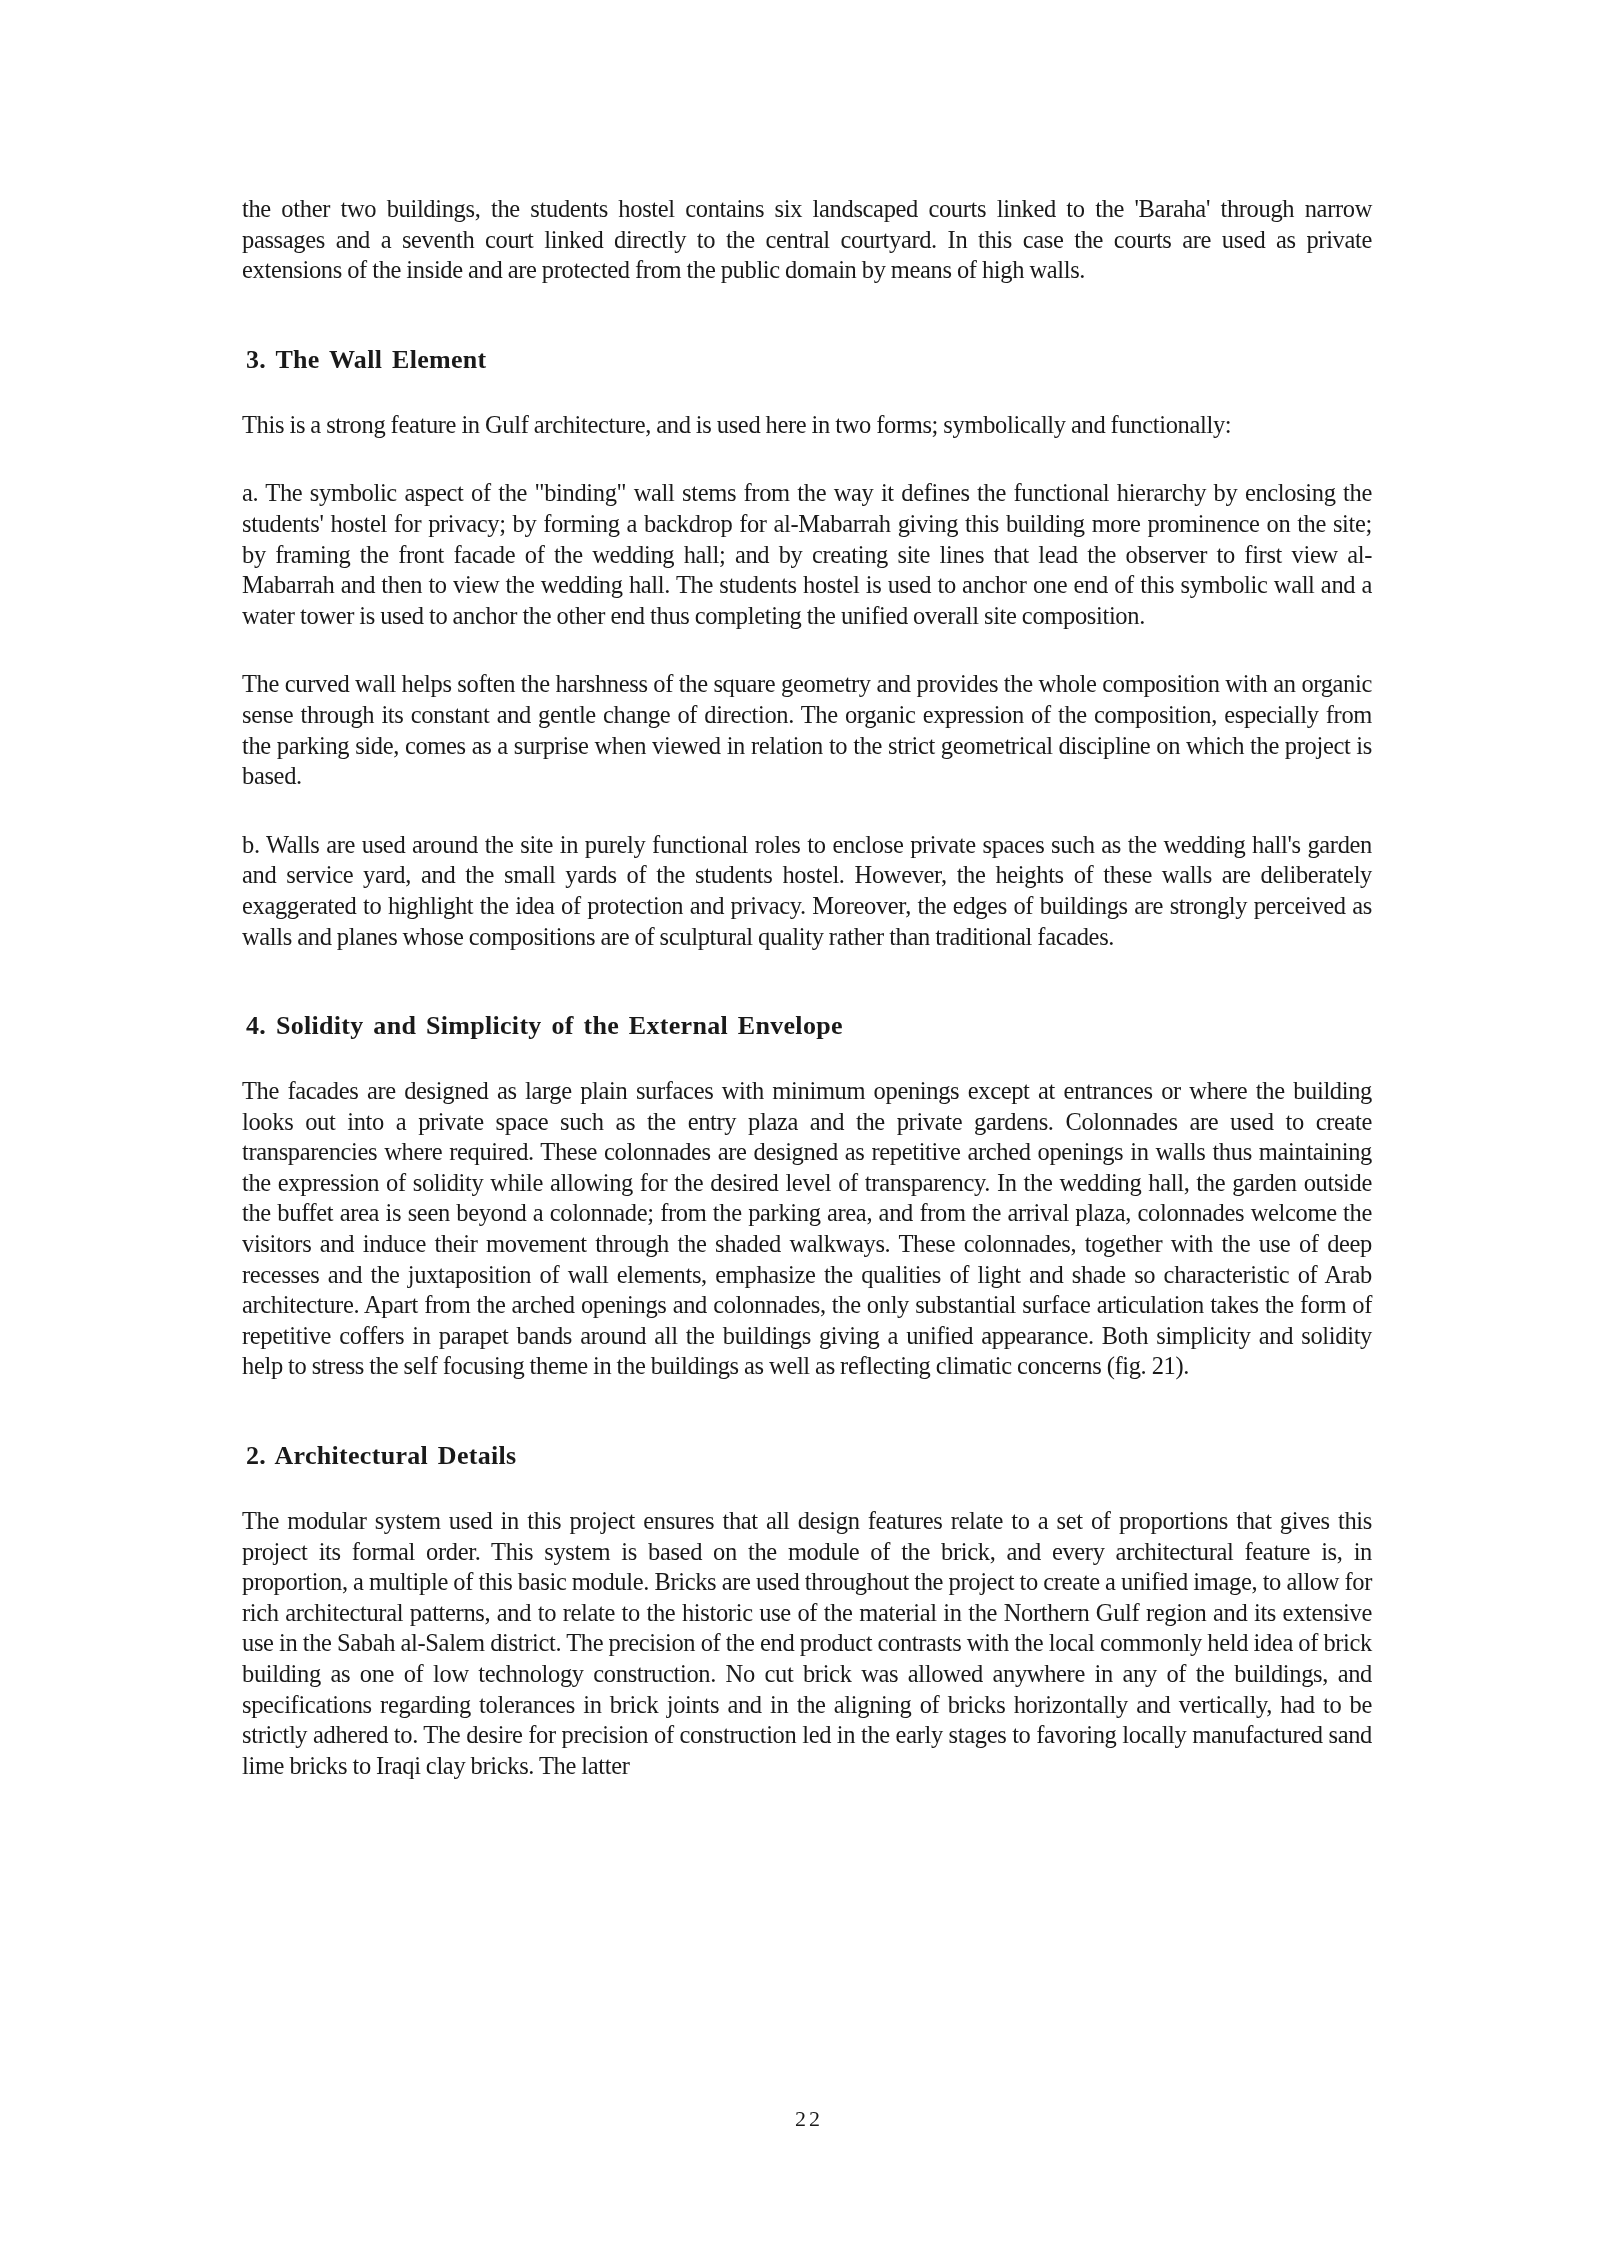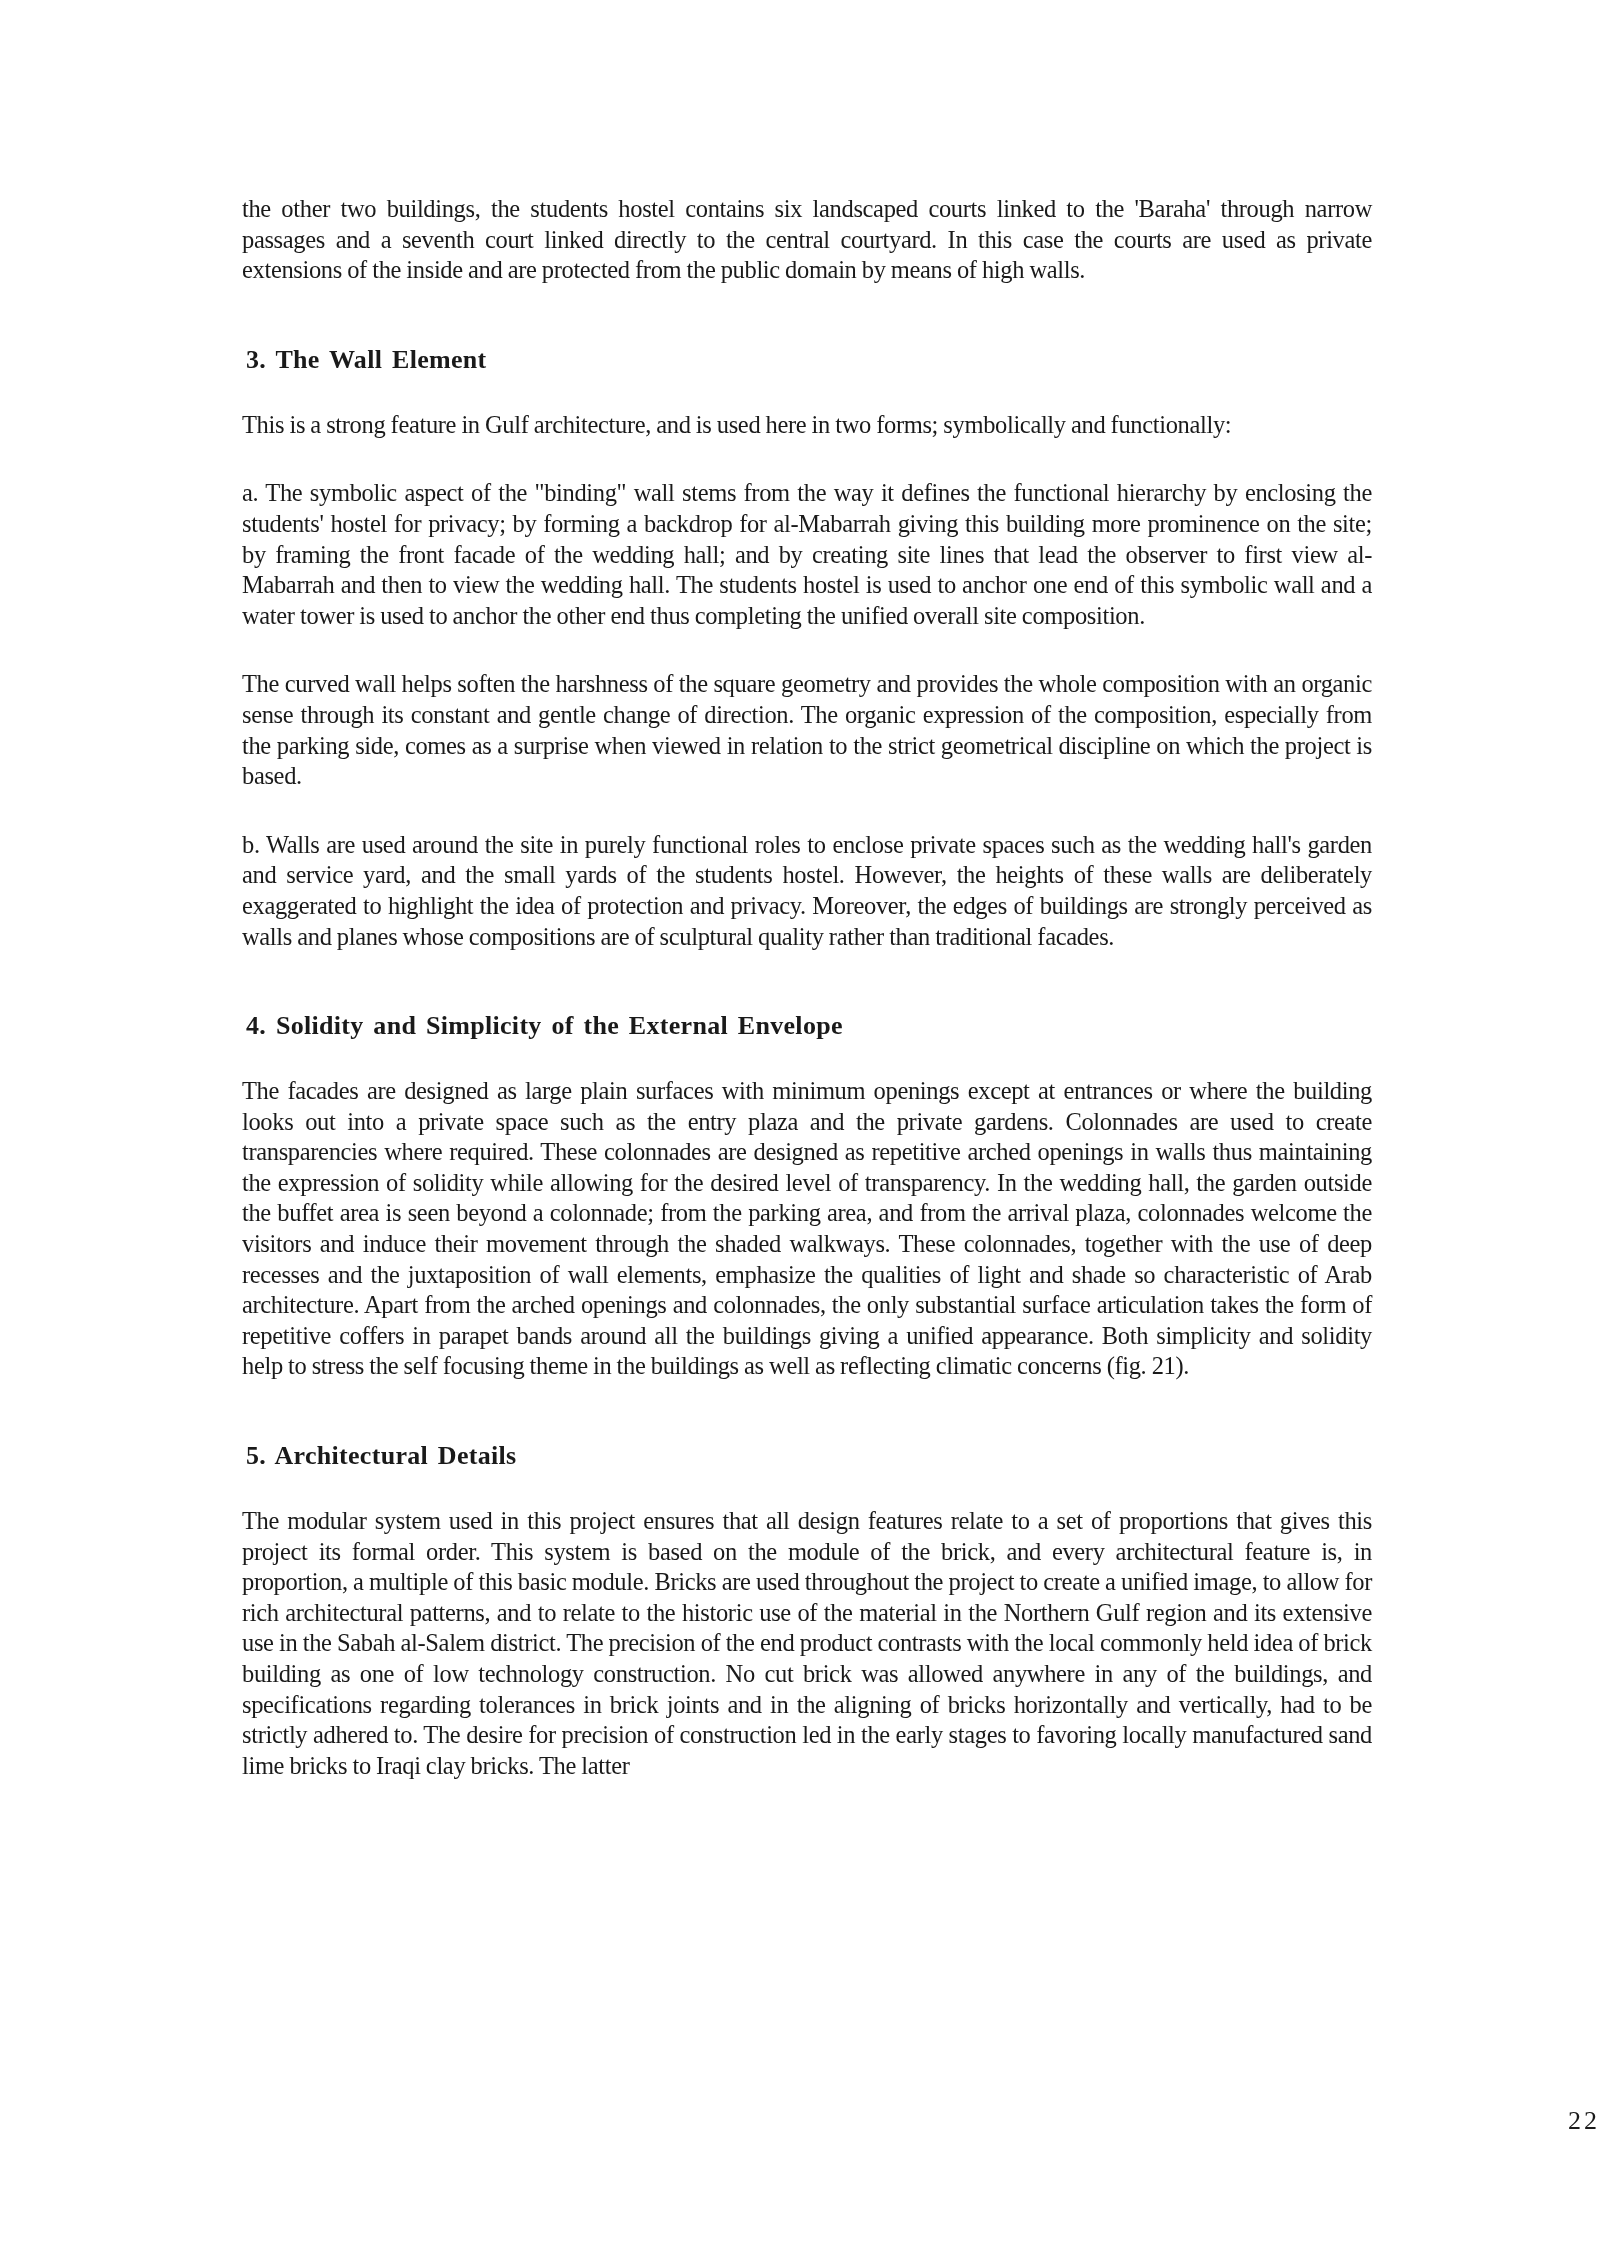--- a/index.html
+++ b/index.html
@@ -47,22 +47,22 @@
       word-spacing: 3px;
     }
     .gap-after-para { margin-bottom: 38px; }
     .gap-after-head { margin-bottom: 34px; }
     .gap-section { margin-bottom: 58px; }
     .page-number {
       position: absolute;
       left: 0;
       width: 1600px;
       top: 2106px;
-      text-align: right;
-      font-size: 26px;
+      text-align: center;
+      font-size: 22px;
       letter-spacing: 3px;
       padding-left: 18px;
       box-sizing: border-box;
     }
   </style>
 </head>
 <body>
 
 <div class="page">
   <div class="content">
@@ -76,20 +76,20 @@
       <p class="para gap-after-para">The curved wall helps soften the harshness of the square geometry and provides the whole composition with an organic sense  through its constant and gentle change of direction. The organic expression of the composition, especially from the parking side, comes as a surprise when viewed in relation to the strict geometrical discipline on which the project is based.</p>
       <p class="para gap-section">b. Walls are used around the site in purely functional roles to enclose private spaces such as the wedding hall's garden and service yard, and the small yards of the students hostel. However, the heights of these walls are deliberately exaggerated to highlight the idea of protection and privacy. Moreover, the edges of buildings are strongly perceived as walls and planes whose compositions are of sculptural quality rather than traditional facades.</p>
     </section>
 
     <section>
       <h2 class="heading gap-after-head">4. Solidity and Simplicity of the External Envelope</h2>
       <p class="para gap-section">The facades are designed as large plain surfaces with minimum openings except at entrances or where the building looks out into a private space such as the entry plaza and the private gardens. Colonnades are used to create transparencies where required. These colonnades are designed as repetitive arched openings in walls thus maintaining the expression of solidity while allowing for the desired level of transparency. In the wedding hall, the garden outside the buffet area is seen beyond a colonnade; from the parking area, and from the arrival plaza, colonnades welcome the visitors and induce their movement through the shaded walkways. These colonnades, together with the use of deep recesses and the juxtaposition of wall elements, emphasize the qualities of light and shade so characteristic of Arab architecture. Apart from the arched openings and colonnades, the only substantial surface articulation takes the form of repetitive coffers in parapet bands around all the buildings giving a unified appearance. Both simplicity and solidity help to stress the self focusing theme in the buildings as well as reflecting climatic concerns (fig. 21).</p>
     </section>
 
     <section>
-      <h2 class="heading gap-after-head">5. Architectural Details</h2>
+      <h2 class="heading gap-after-head">2. Architectural Details</h2>
       <p class="para">The modular system used in this project ensures that all design features relate to a set of proportions that gives this project its formal order. This system is based on the module of the brick, and every architectural feature is, in proportion, a multiple of this basic module. Bricks are used throughout the project to create a unified image, to allow for rich architectural patterns, and to relate to the historic use of the material in the Northern Gulf region and its extensive use in the Sabah al-Salem district. The precision of the end product contrasts with the local commonly held idea of brick building as one of low technology construction. No cut brick was allowed anywhere in any of the buildings, and specifications regarding tolerances in brick joints and in the aligning of bricks horizontally and vertically, had to be strictly adhered to. The desire for precision of construction led in the early stages to favoring locally manufactured sand lime bricks to Iraqi clay bricks. The latter</p>
     </section>
 
   </div>
 
   <div class="page-number">22</div>
 </div>
 
 </body></html>

